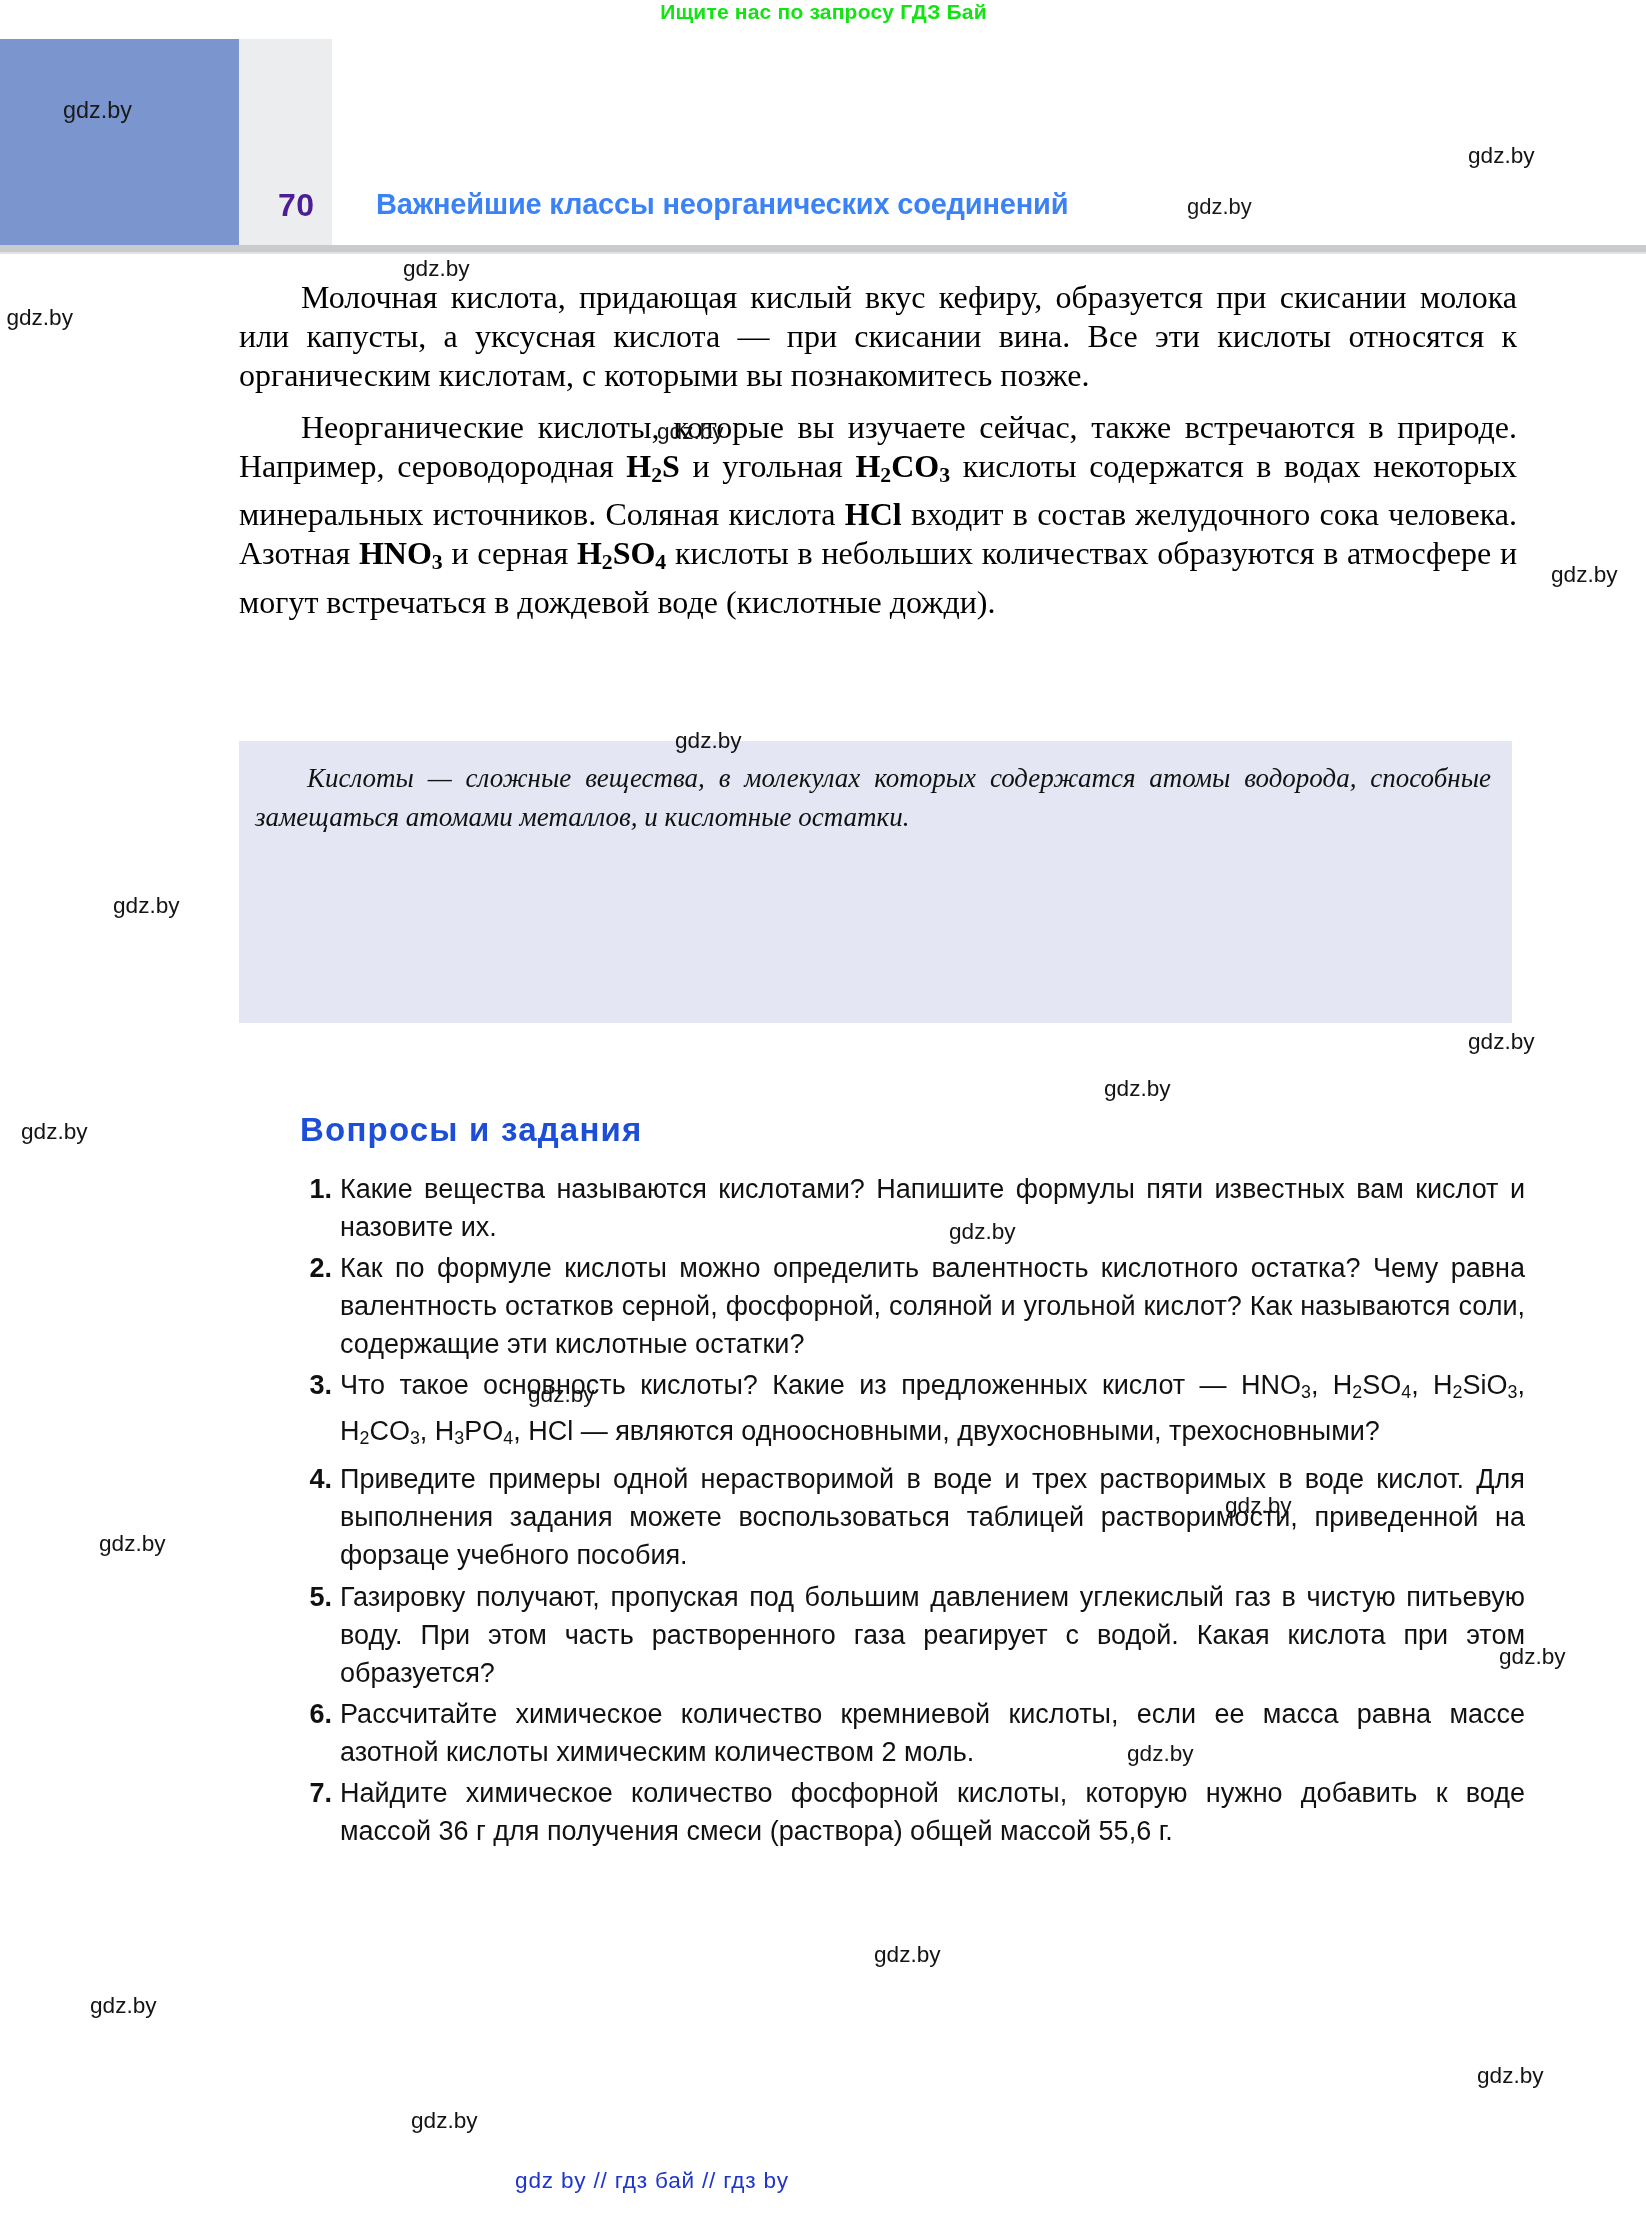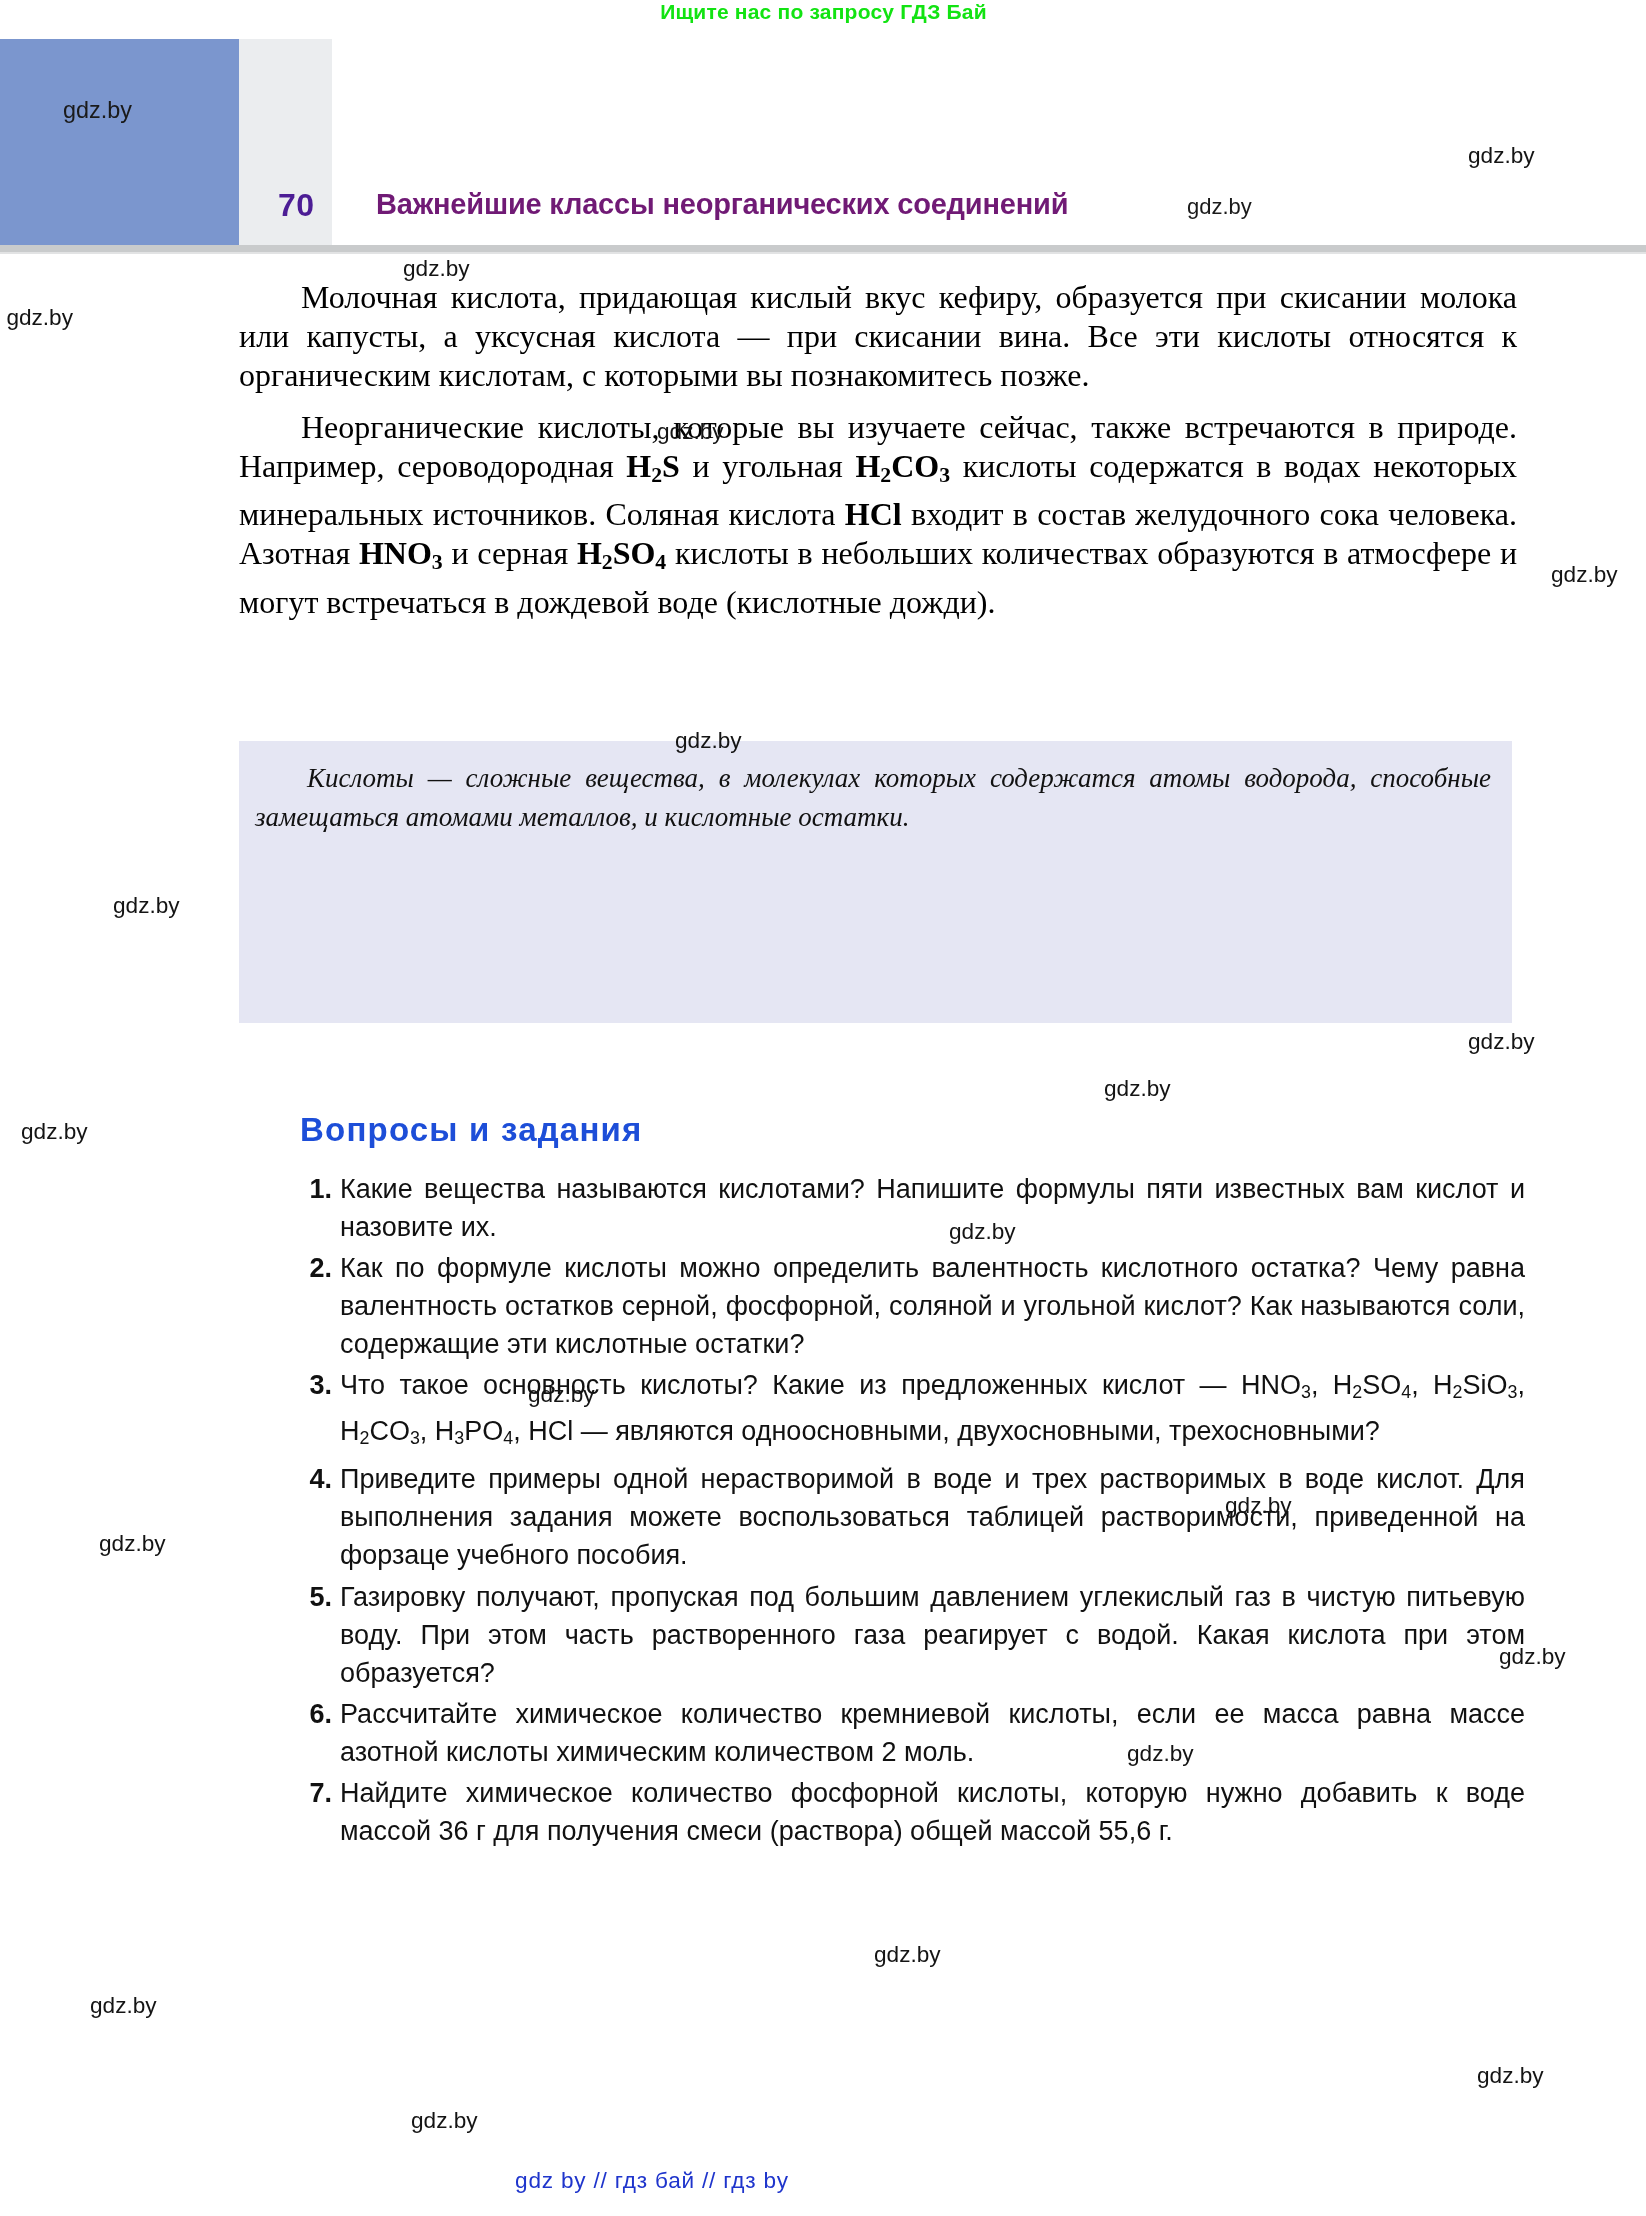--- a/index.html
+++ b/index.html
@@ -67,21 +67,21 @@
     letter-spacing: 0.4px;
     margin-left: 20px;
   }
   .header-title {
     position: absolute;
     left: 376px;
     top: 188px;
     font-family: "Liberation Sans", sans-serif;
     font-size: 29px;
     font-weight: 700;
-    color: #701a75;
+    color: #3b82f6;
     letter-spacing: -0.2px;
     white-space: nowrap;
   }
   .header-title-wm {
     position: absolute;
     left: 1187px;
     top: 194px;
     font-family: "Liberation Sans", sans-serif;
     font-size: 22px;
     color: #1a1a1a;

